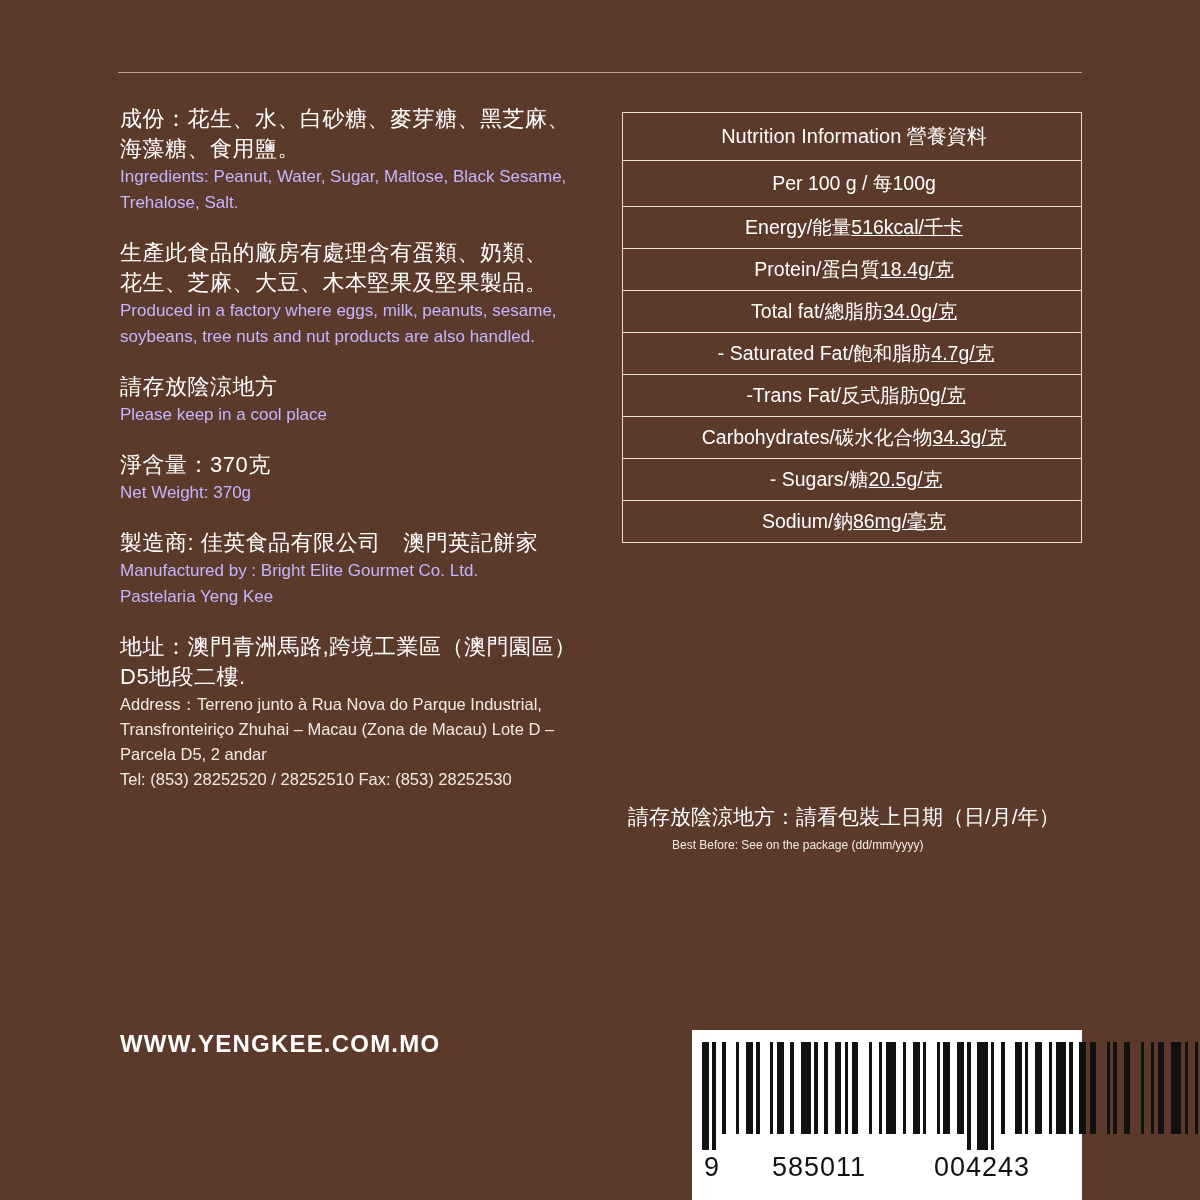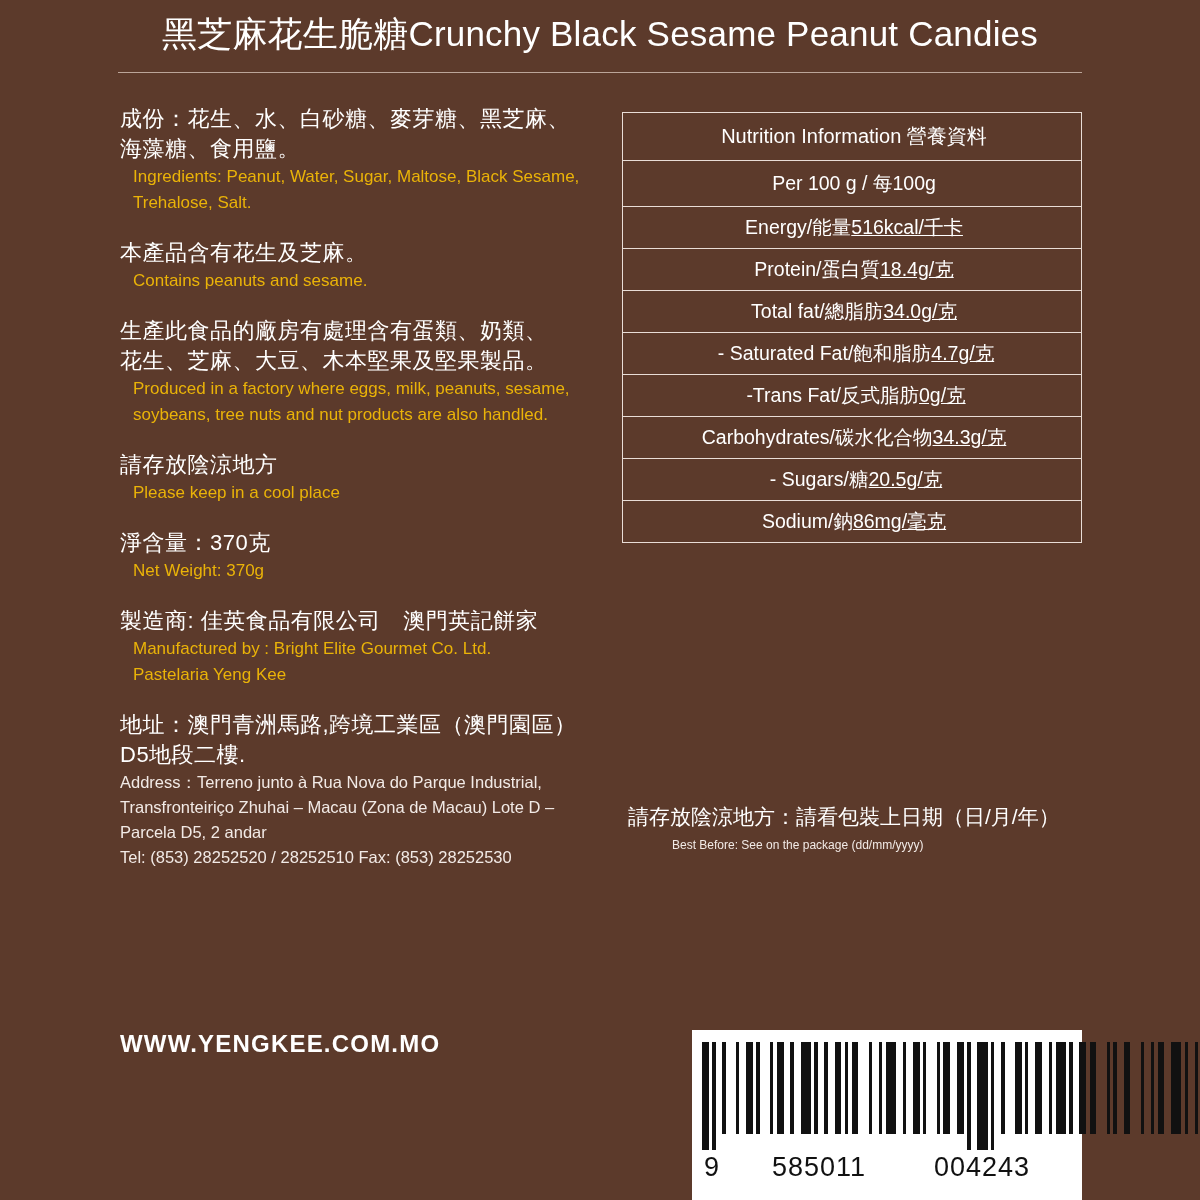--- a/index.html
+++ b/index.html
@@ -56,22 +56,21 @@
   }
   .block { margin-bottom: 22px; }
   .cn-line {
     font-size: 22px;
     line-height: 30px;
     letter-spacing: .5px;
   }
   .en-line {
     font-size: 17px;
     line-height: 26px;
-    color: #eab308;
-    margin-left: 13px;
+    color: #c4b5fd;
   }
   .small-en {
     font-size: 16.5px;
     line-height: 25px;
     color: #f2eae6;
   }
 
   
   .nutrition {
     position: absolute;
@@ -167,38 +166,31 @@
   }
   .barcode-digits .d1 { position: absolute; left: 2px; top: 0; }
   .barcode-digits .d2 { position: absolute; left: 58px; top: 0; margin-left: 12px; }
   .barcode-digits .d3 { position: absolute; left: 232px; top: 0; }
 </style>
 </head>
 <body>
 
 <div class="page">
 
-  <div class="title">
-    <span class="cn">黑芝麻花生脆糖</span><span class="en">Crunchy Black Sesame Peanut Candies</span>
-  </div>
   <div class="title-rule"></div>
 
   <div class="left-col">
 
     <div class="block">
       <div class="cn-line">成份：花生、水、白砂糖、麥芽糖、黑芝麻、</div>
       <div class="cn-line">海藻糖、食用鹽。</div>
       <div class="en-line">Ingredients: Peanut, Water, Sugar, Maltose, Black Sesame,</div>
       <div class="en-line">Trehalose, Salt.</div>
     </div>
 
-    <div class="block">
-      <div class="cn-line">本產品含有花生及芝麻。</div>
-      <div class="en-line">Contains peanuts and sesame.</div>
-    </div>
 
     <div class="block">
       <div class="cn-line">生產此食品的廠房有處理含有蛋類、奶類、</div>
       <div class="cn-line">花生、芝麻、大豆、木本堅果及堅果製品。</div>
       <div class="en-line">Produced in a factory where eggs, milk, peanuts, sesame,</div>
       <div class="en-line">soybeans, tree nuts and nut products are also handled.</div>
     </div>
 
     <div class="block">
       <div class="cn-line">請存放陰涼地方</div>

